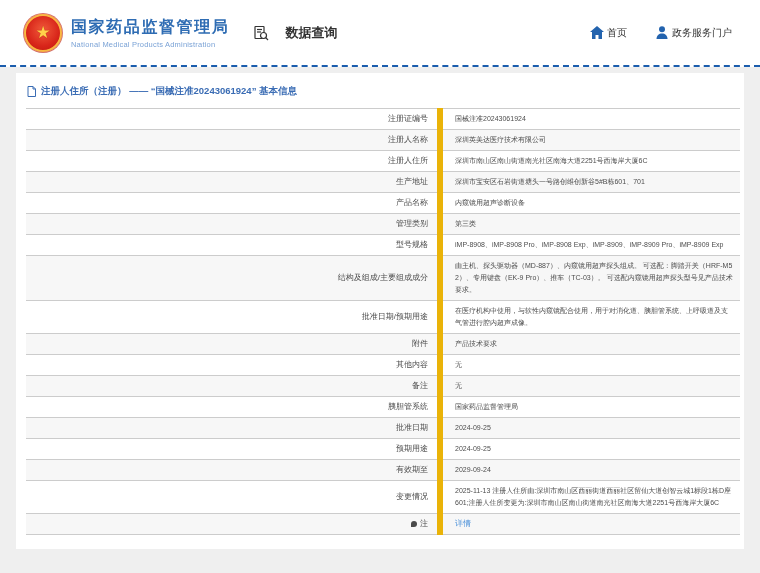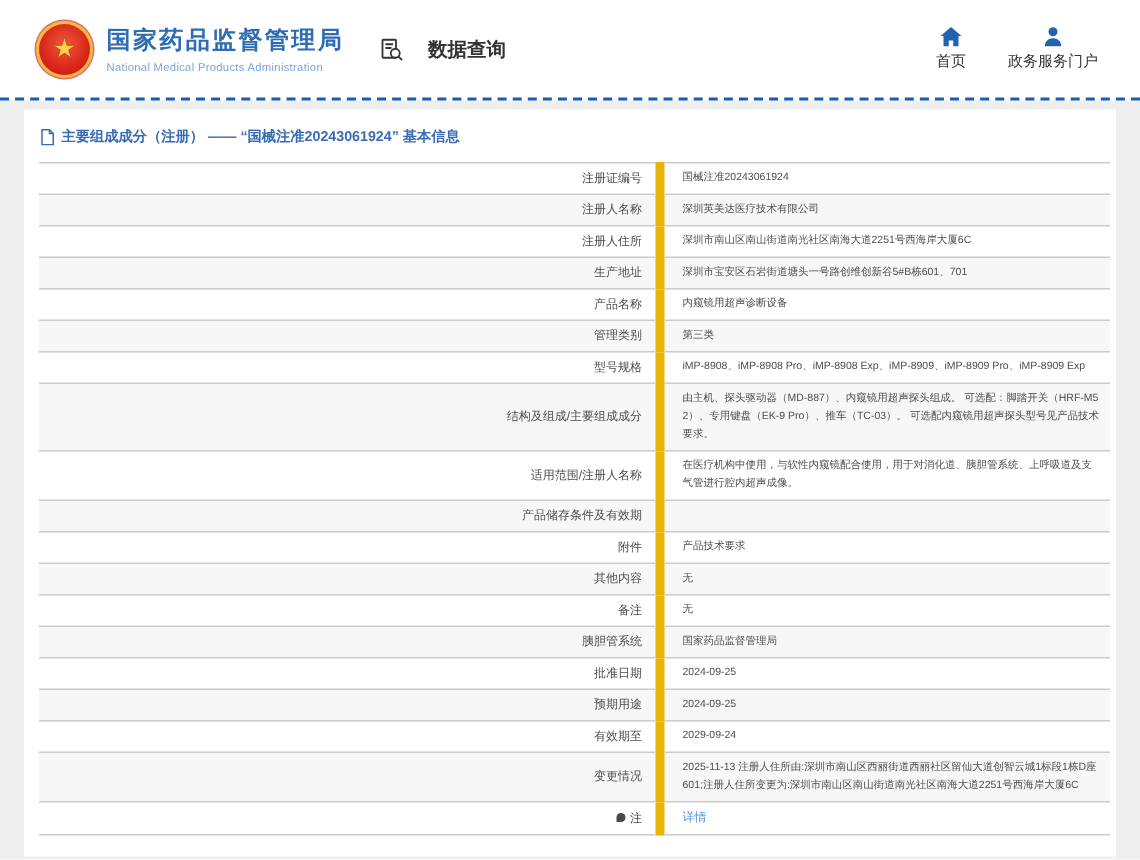--- a/index.html
+++ b/index.html
@@ -32,21 +32,21 @@
   .titles .en{
     font-size:7.5px; color:#7ba3d6; margin-top:2px; white-space:nowrap; letter-spacing:.2px;
   }
   .data-query{
     display:flex; align-items:center; gap:16px;
     margin-left:24px; font-size:13px; font-weight:600; color:#333;
     cursor:pointer;
   }
   .hdr-nav{ margin-left:auto; display:flex; gap:28px; padding-right:8px; }
   .nav-item{
-    display:flex; flex-direction:column; align-items:center; gap:3px;
+    display:flex; flex-direction:row; align-items:center; gap:3px;
     font-size:10px; color:#333; text-decoration:none; cursor:pointer;
   }
   .nav-item svg{ display:block; }
   
   .panel{
     margin:6px 16px 0 16px;
     background:#fff;
     padding-bottom:2px;
   }
   .breadcrumb{
@@ -119,21 +119,21 @@
     </a>
   </nav>
 </header>
 
 <main class="panel">
   <div class="breadcrumb">
     <svg width="9" height="11" viewBox="0 0 9 11" fill="none" stroke="#3a6cb4" stroke-width="1">
       <path d="M1 0.5 L6 0.5 L8.5 3 L8.5 10.5 L1 10.5 Z"></path>
       <path d="M6 0.5 L6 3 L8.5 3"></path>
     </svg>
-    <span>主要组成成分（注册） —— “国械注准20243061924” 基本信息</span>
+    <span>注册人住所（注册） —— “国械注准20243061924” 基本信息</span>
   </div>
 
   <table class="info">
     <tbody id="info-table-body">
         <tr>
           <td class="lbl">注册证编号</td>
           <td class="val">国械注准20243061924</td>
         </tr>
         <tr>
           <td class="lbl">注册人名称</td>
@@ -157,26 +157,22 @@
         </tr>
         <tr>
           <td class="lbl">型号规格</td>
           <td class="val">iMP-8908、iMP-8908 Pro、iMP-8908 Exp、iMP-8909、iMP-8909 Pro、iMP-8909 Exp</td>
         </tr>
         <tr>
           <td class="lbl">结构及组成/主要组成成分</td>
           <td class="val">由主机、探头驱动器（MD-887）、内窥镜用超声探头组成。 可选配：脚踏开关（HRF-M52）、专用键盘（EK-9 Pro）、推车（TC-03）。 可选配内窥镜用超声探头型号见产品技术要求。</td>
         </tr>
         <tr>
-          <td class="lbl">适用范围/注册人名称</td>
+          <td class="lbl">批准日期/预期用途</td>
           <td class="val">在医疗机构中使用，与软性内窥镜配合使用，用于对消化道、胰胆管系统、上呼吸道及支气管进行腔内超声成像。</td>
-        </tr>
-        <tr>
-          <td class="lbl">产品储存条件及有效期</td>
-          <td class="val"></td>
         </tr>
         <tr>
           <td class="lbl">附件</td>
           <td class="val">产品技术要求</td>
         </tr>
         <tr>
           <td class="lbl">其他内容</td>
           <td class="val">无</td>
         </tr>
         <tr>

